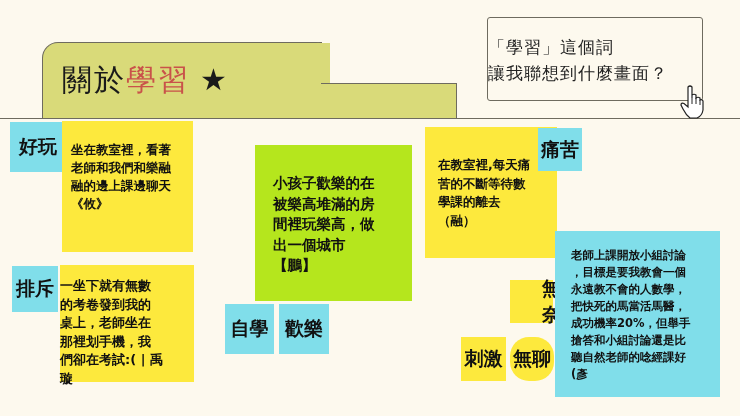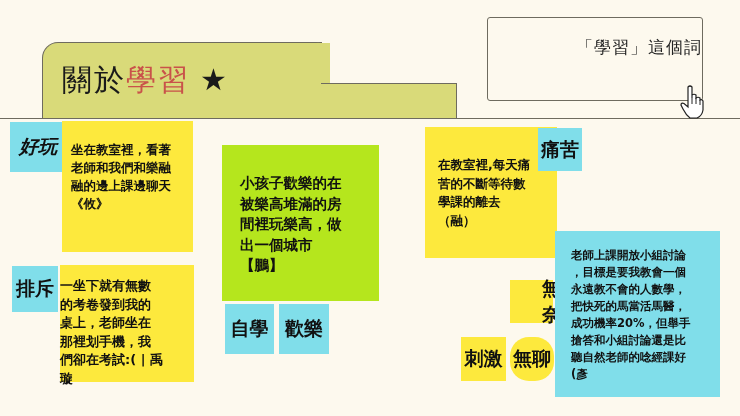--- a/index.html
+++ b/index.html
@@ -41,35 +41,35 @@
       font-size: 30px; letter-spacing: 2px; line-height: 40px;
       white-space: nowrap;
     }
     .title-black { color: #1a1a1a; }
     .title-red { color: #c9524a; }
     .title-star { color: #1a1a1a; margin-left: 10px; }
     .question-box {
       position: absolute; left: 487px; top: 17px; width: 216px; height: 84px;
       border: 1px solid #6e6b5f; border-radius: 3px;
       box-sizing: border-box; background: #fdf9ee;
-      text-align: right;
+      text-align: left;
       font-size: 17px; line-height: 26px; color: #222;
       padding-top: 16px;
     }
     .question-box div { white-space: nowrap; letter-spacing: 1px; }
     .hand-icon {
       position: absolute; left: 680px; top: 85px; width: 24px; height: 34px;
     }
     .note {
       position: absolute; box-sizing: border-box;
       font-weight: bold; color: #111;
     }
     .yellow { background: #fde93d; }
     .cyan { background: #80deea; }
-    .green { background: #b5e61d; }
+    .green { background: #b5e61d; margin-left: 33px; }
     .label {
       display: flex; align-items: center; justify-content: center;
       font-size: 19px; font-weight: bold; color: #111;
     }
     .note-text { white-space: pre-line; }
   </style>
 </head>
 <body>
 
 <div class="title-tab"></div>
@@ -77,29 +77,30 @@
 <div class="title-tab-cover"></div>
 <div class="title-tab-ext2"></div>
 <div class="baseline"></div>
 
 <div class="title-text">
   <span class="title-black">關於</span><span class="title-red">學習</span><span class="title-star">★</span>
 </div>
 
 <div class="question-box">
   <div>「學習」這個詞</div>
+  <div>讓我聯想到什麼畫面？</div>
 </div>
 <svg class="hand-icon" viewBox="0 0 24 34">
   <path d="M8 2 Q10 0 12 2 L12 13 L12 10 Q14 8.5 16 10 L16 13 Q18 11.5 20 13 L20 15 Q22 14 23 16 L23 25 Q22 31 17 33 L10 33 Q6 30 3 24 L1 20 Q1 17.5 4 18.5 L8 22 Z" fill="#fff" stroke="#222" stroke-width="1.2"></path>
   <line x1="12" y1="13" x2="12" y2="19" stroke="#222" stroke-width="1"></line>
   <line x1="16" y1="13" x2="16" y2="19" stroke="#222" stroke-width="1"></line>
   <line x1="20" y1="15" x2="20" y2="20" stroke="#222" stroke-width="1"></line>
 </svg>
 
-<div class="note cyan label" style="left:10px;top:122px;width:56px;height:50px;font-style:italic;">好玩</div>
+<div class="note cyan label" style="left:10px;top:122px;width:56px;height:50px;">好玩</div>
 <div class="note yellow" style="left:62px;top:121px;width:131px;height:131px;padding:20px 6px 0 9px;font-size:12.5px;line-height:18px;">
   <div class="note-text">坐在教室裡，看著
 老師和我們和樂融
 融的邊上課邊聊天
 《攸》</div>
 </div>
 
 <div class="note cyan label" style="left:12px;top:266px;width:46px;height:46px;">排斥</div>
 <div class="note yellow" style="left:60px;top:265px;width:134px;height:117px;padding:12px 4px 0 0;font-size:13px;line-height:18.5px;">
   <div class="note-text">一坐下就有無數

